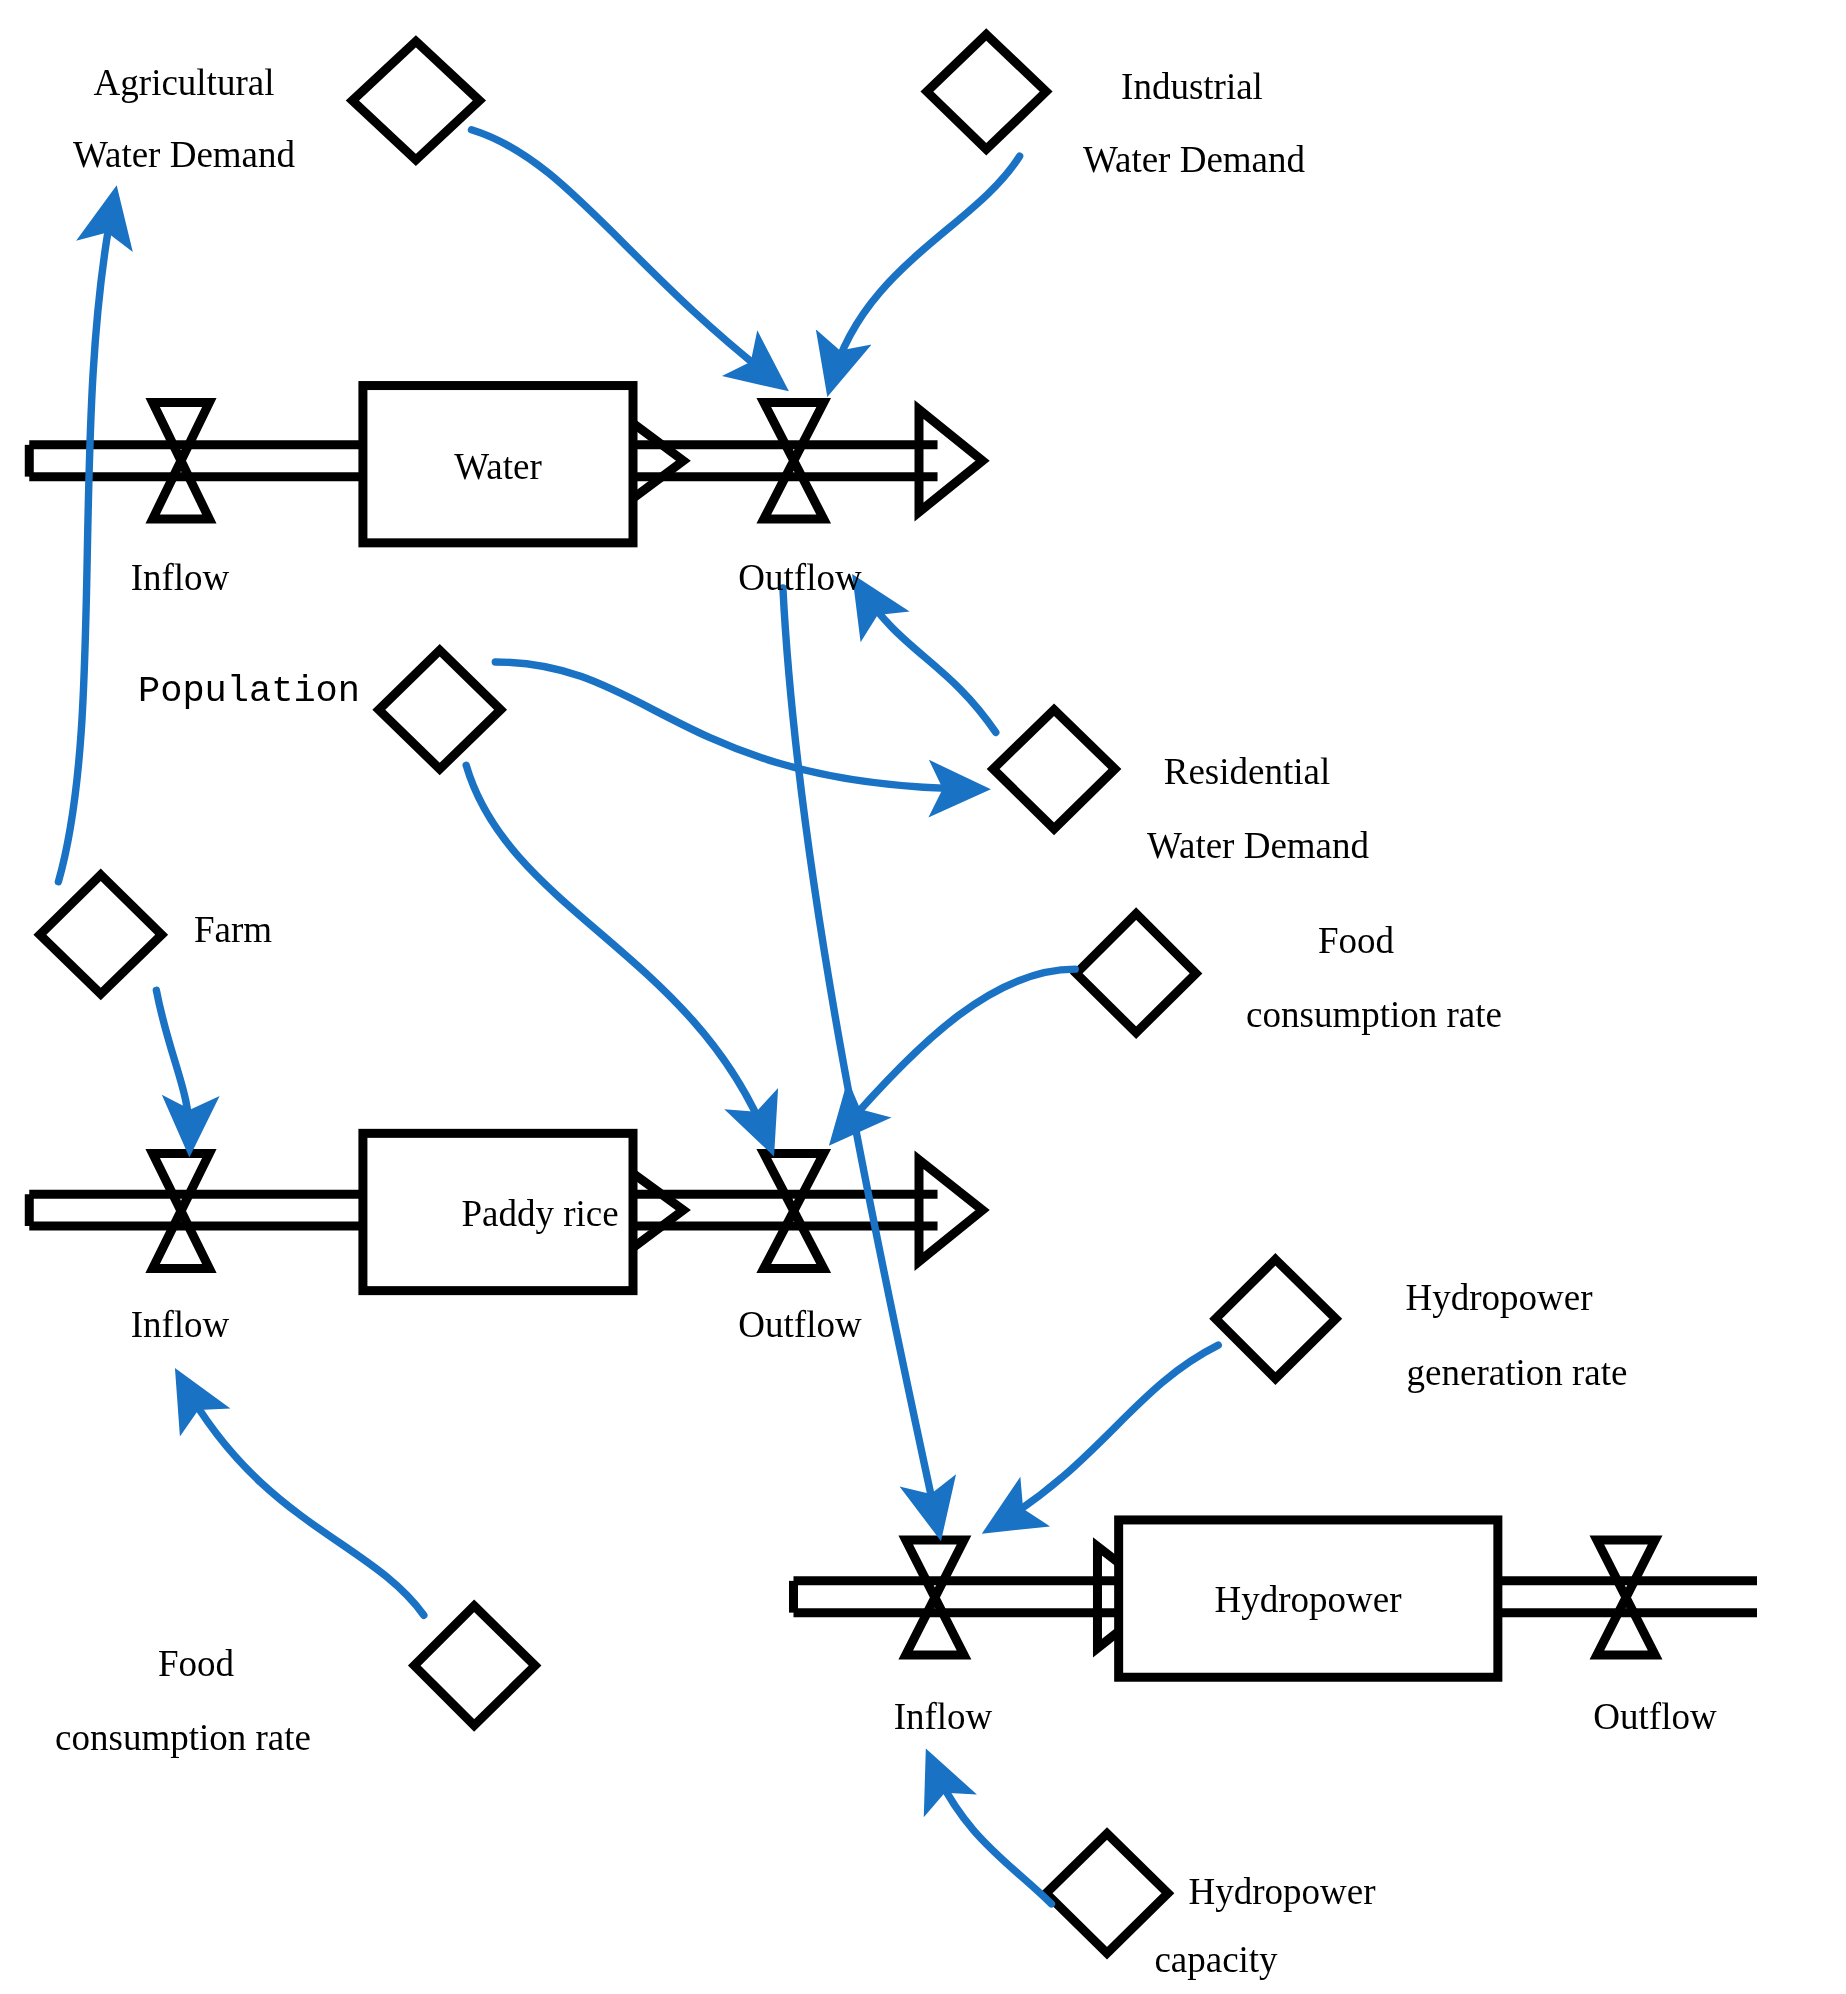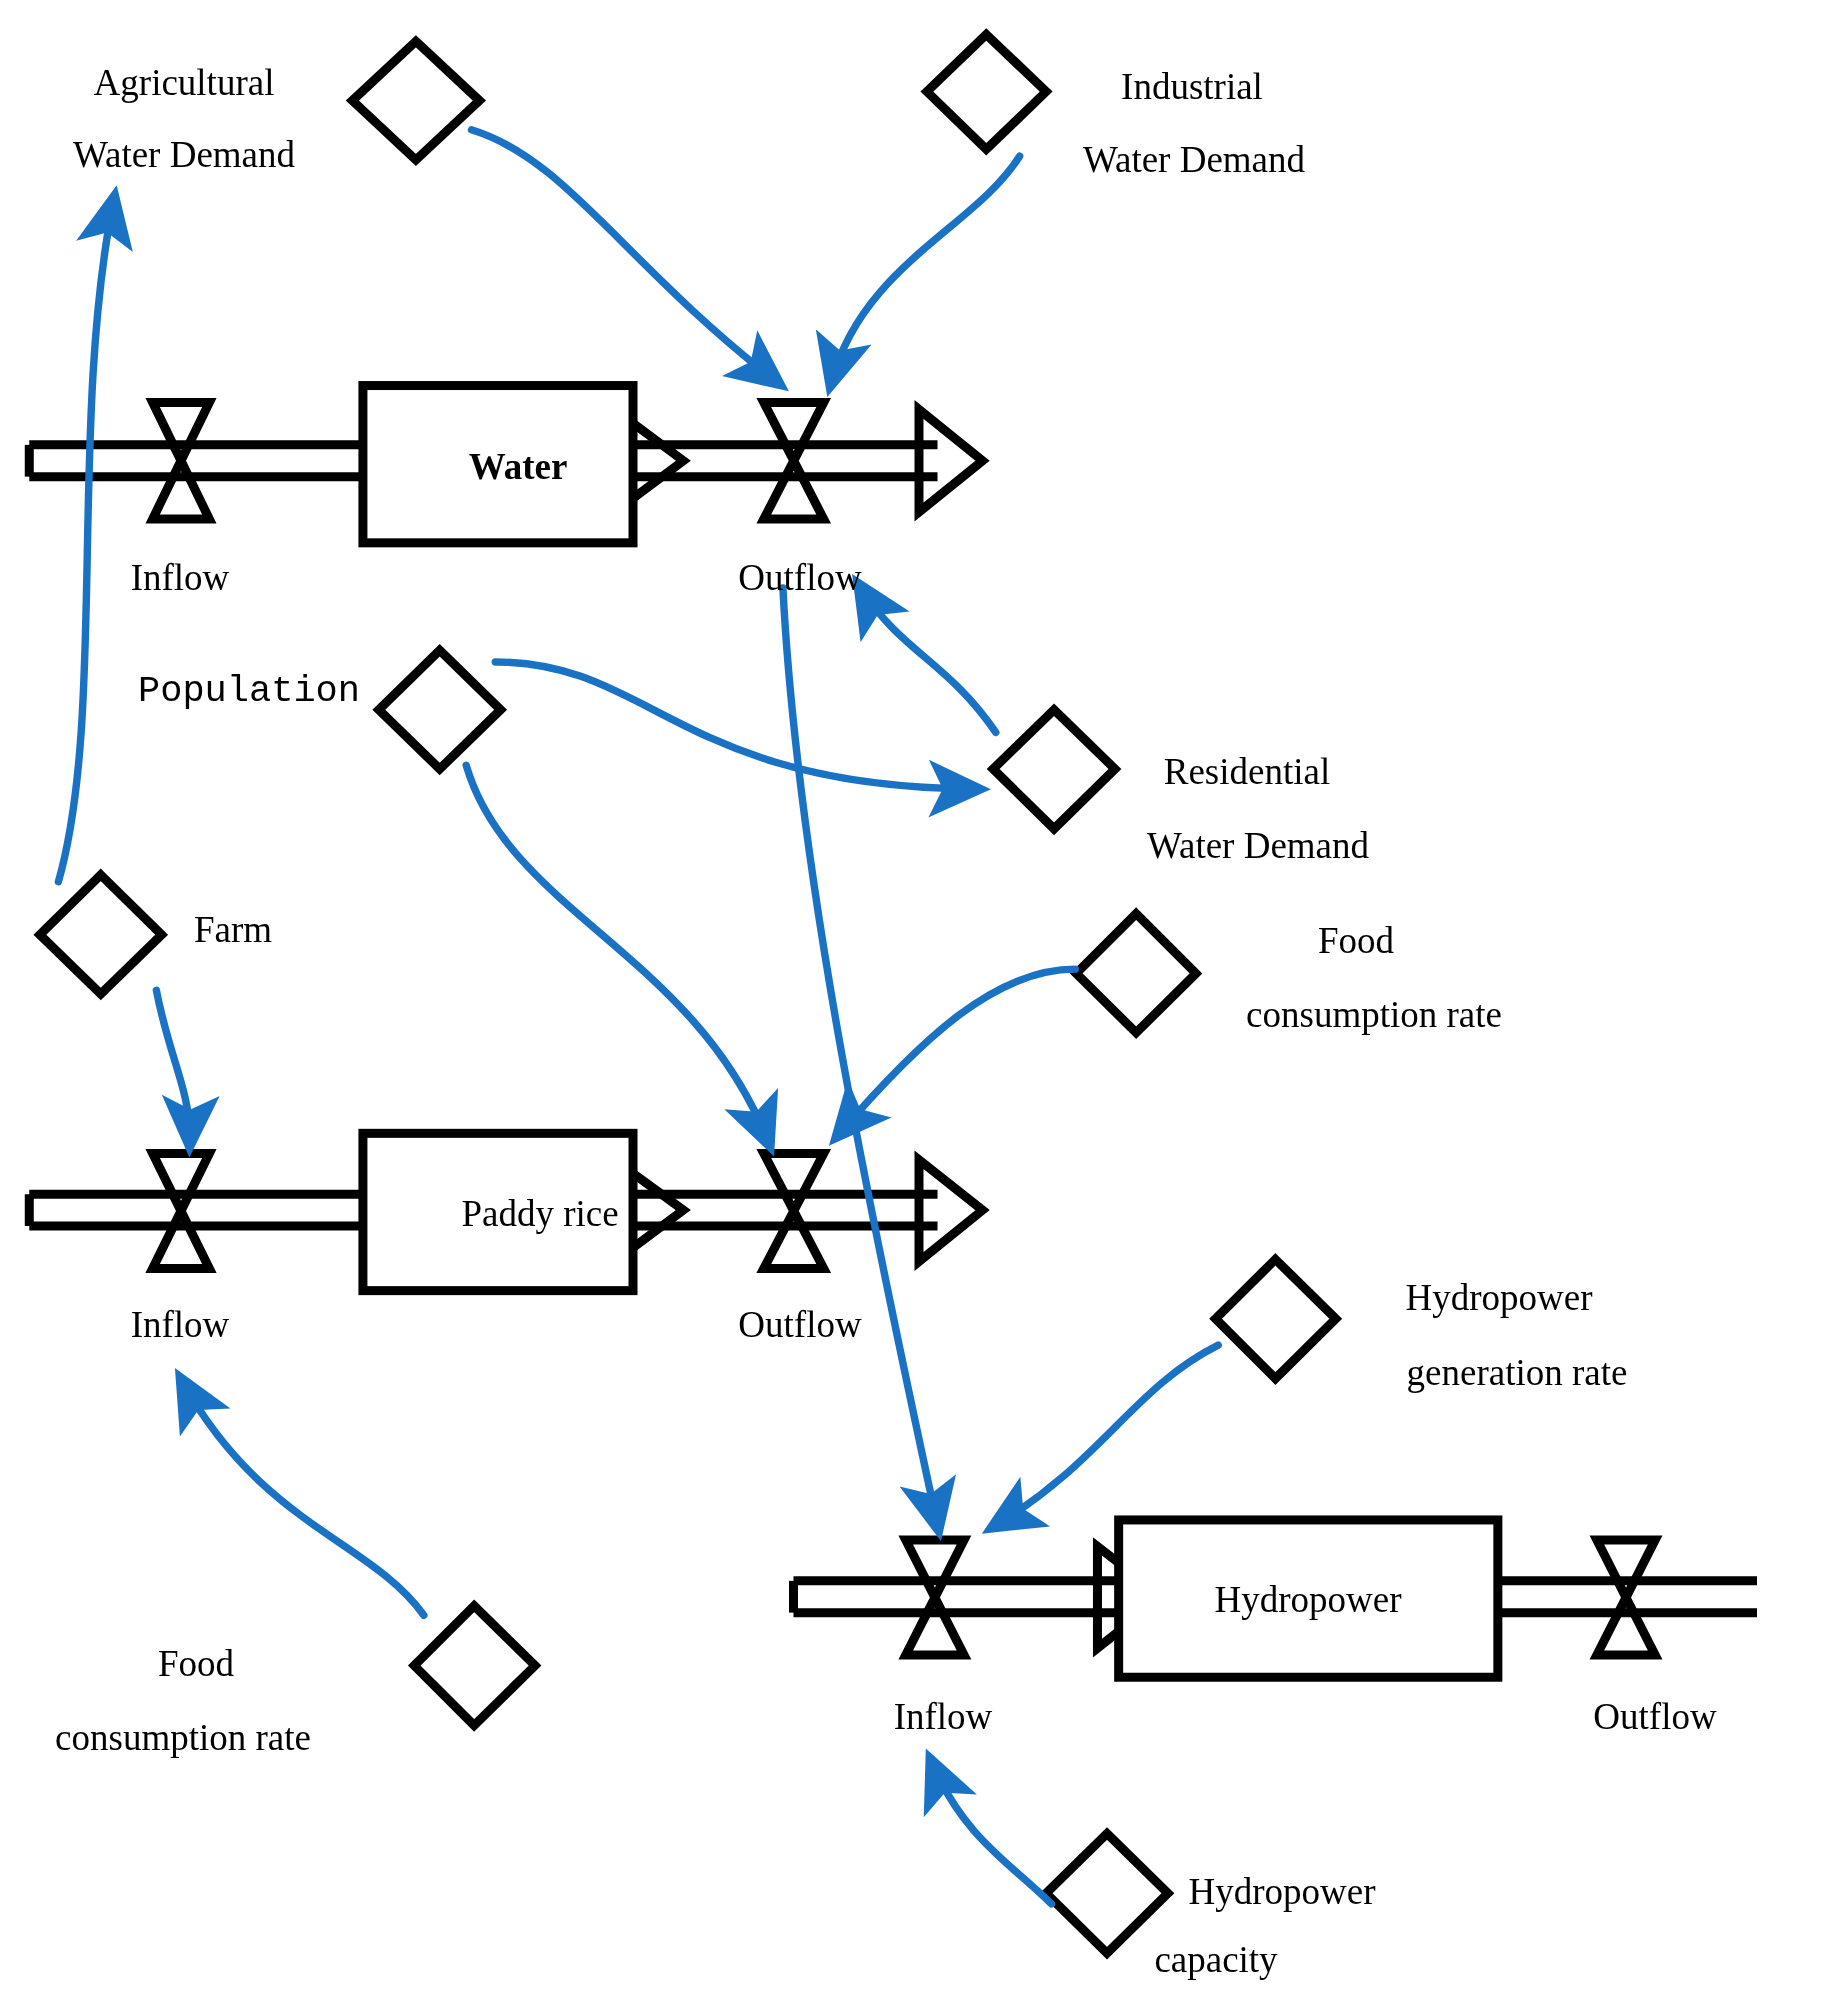--- a/index.html
+++ b/index.html
@@ -119,21 +119,21 @@
       <path d="M1985,3595 C 1910,3520 1820,3470 1760,3330" marker-end="url(#bluehead)"></path>
     </g>
   </svg>
 
   <div class="lbl c f70" style="left:184px;top:82px;">Agricultural</div>
   <div class="lbl c f70" style="left:184px;top:154px;">Water Demand</div>
 
   <div class="lbl c f70" style="left:1192px;top:86px;">Industrial</div>
   <div class="lbl c f70" style="left:1194px;top:159px;">Water Demand</div>
 
-  <div class="lbl c f70" style="left:518px;top:466px;font-weight:bold;">Water</div>
+  <div class="lbl c f70" style="left:498px;top:466px;">Water</div>
 
   <div class="lbl c f70" style="left:180px;top:577px;">Inflow</div>
   <div class="lbl c f70" style="left:800px;top:577px;">Outflow</div>
 
   <div class="lbl c f70" style="left:249px;top:691px;font-family:Liberation Mono, monospace;">Population</div>
 
   <div class="lbl c f70" style="left:1247px;top:771px;">Residential</div>
   <div class="lbl c f70" style="left:1258px;top:845px;">Water Demand</div>
 
   <div class="lbl c f70" style="left:233px;top:929px;">Farm</div>

